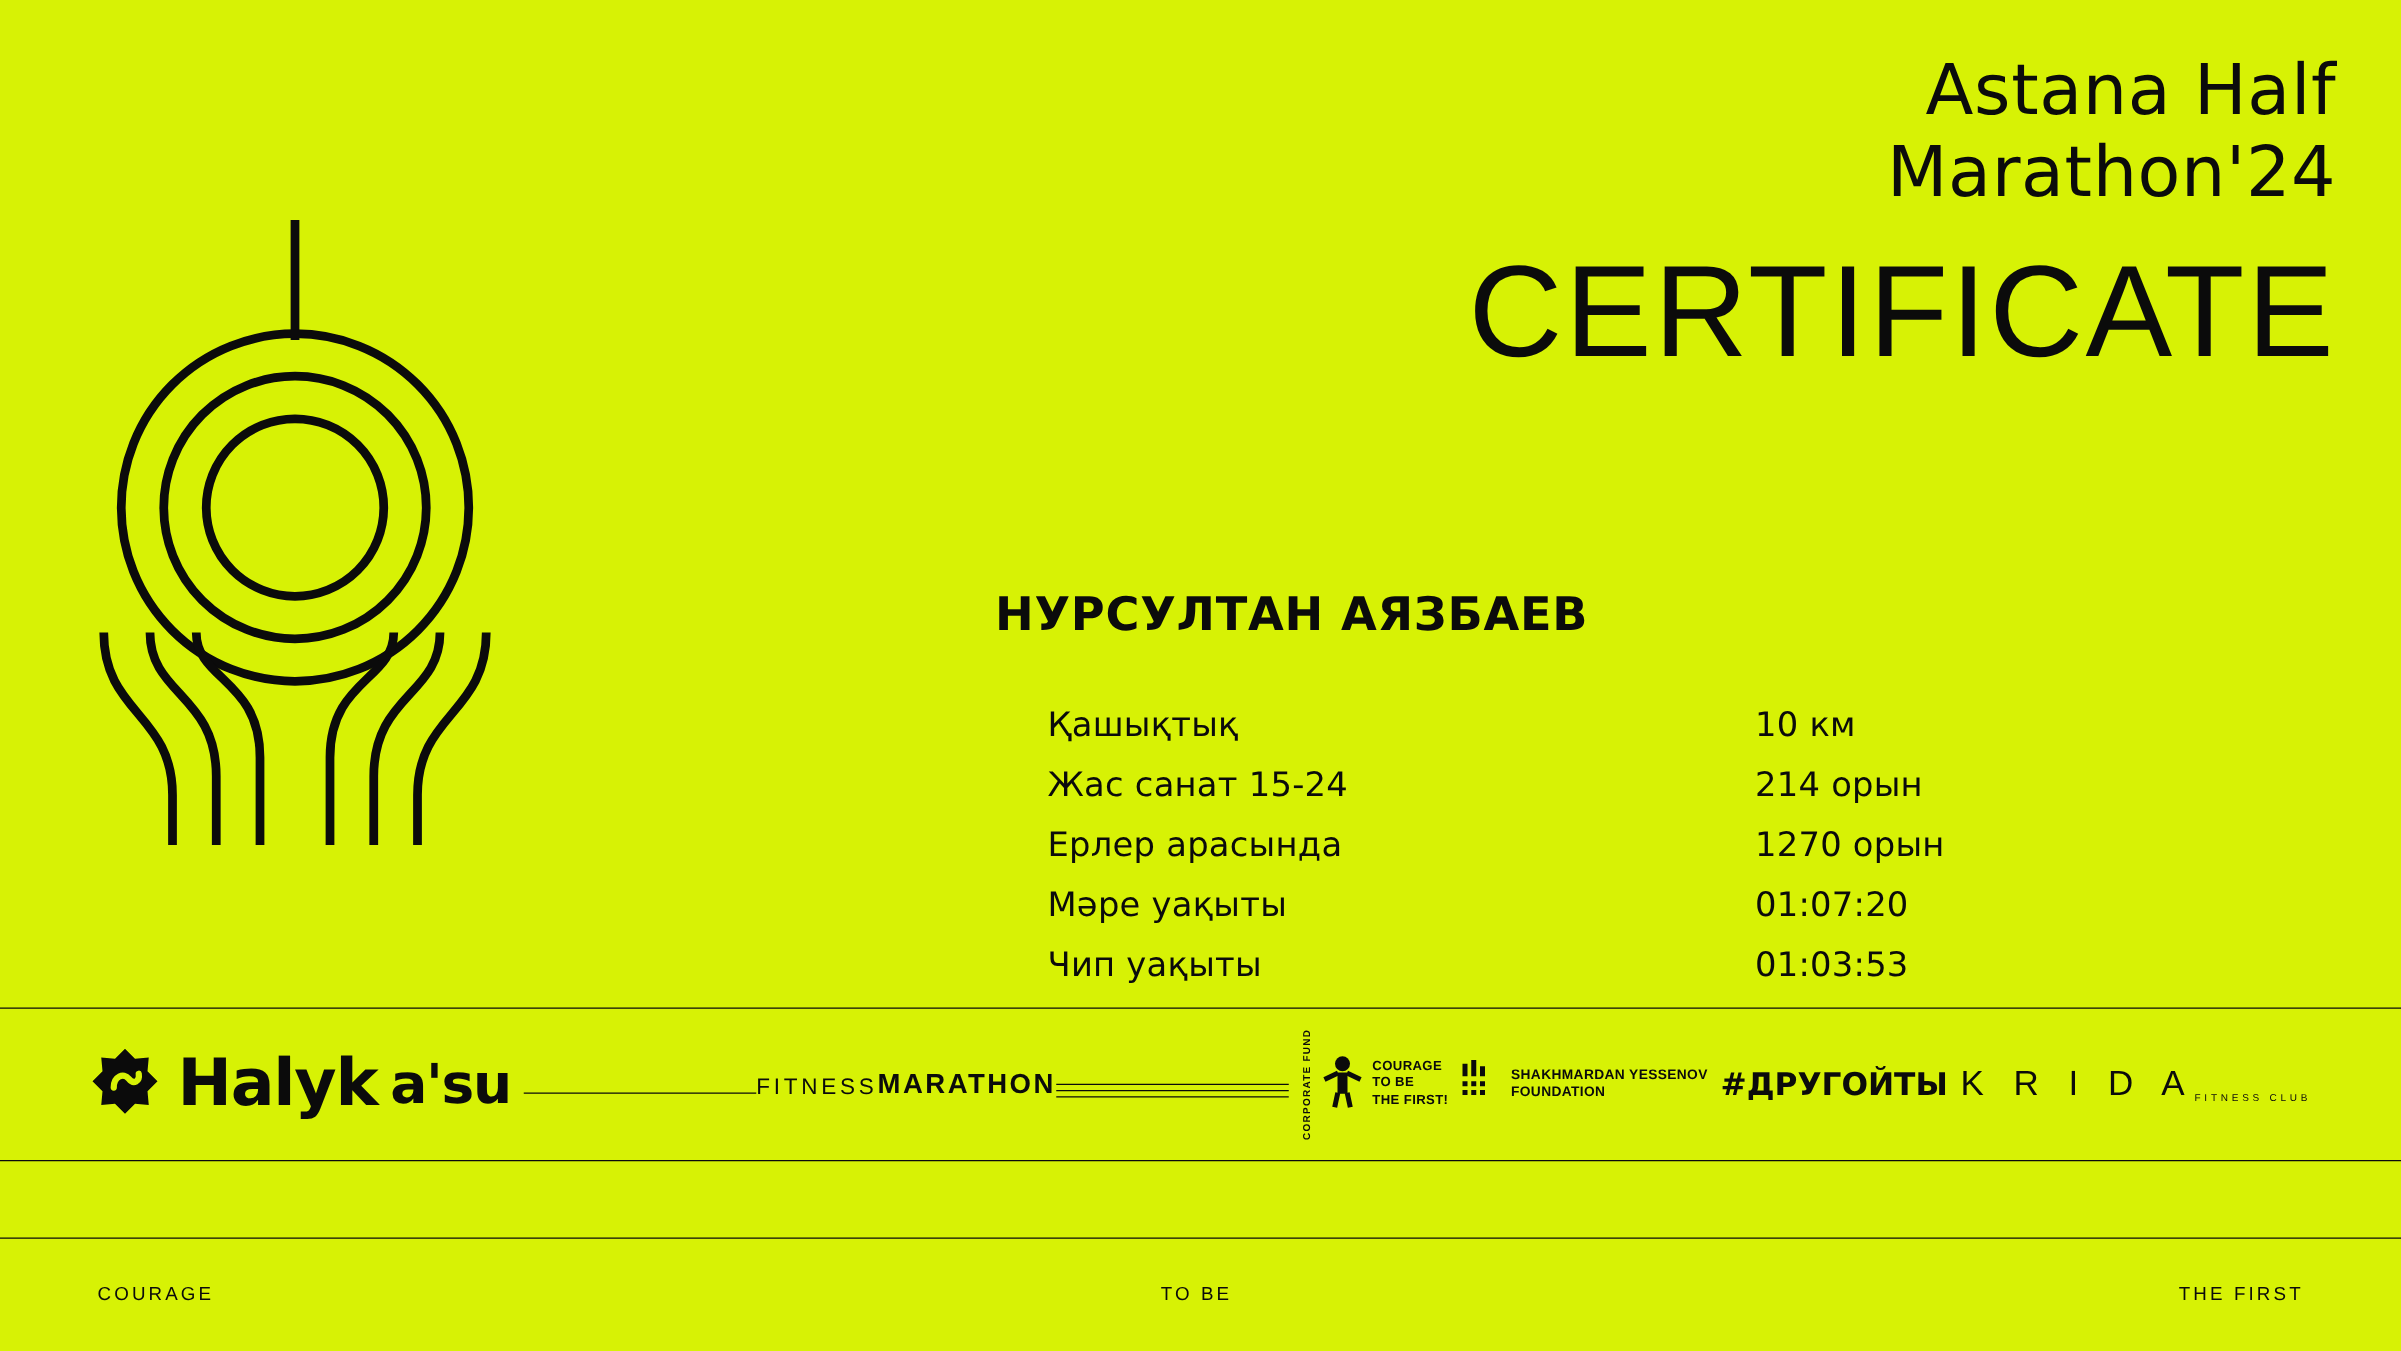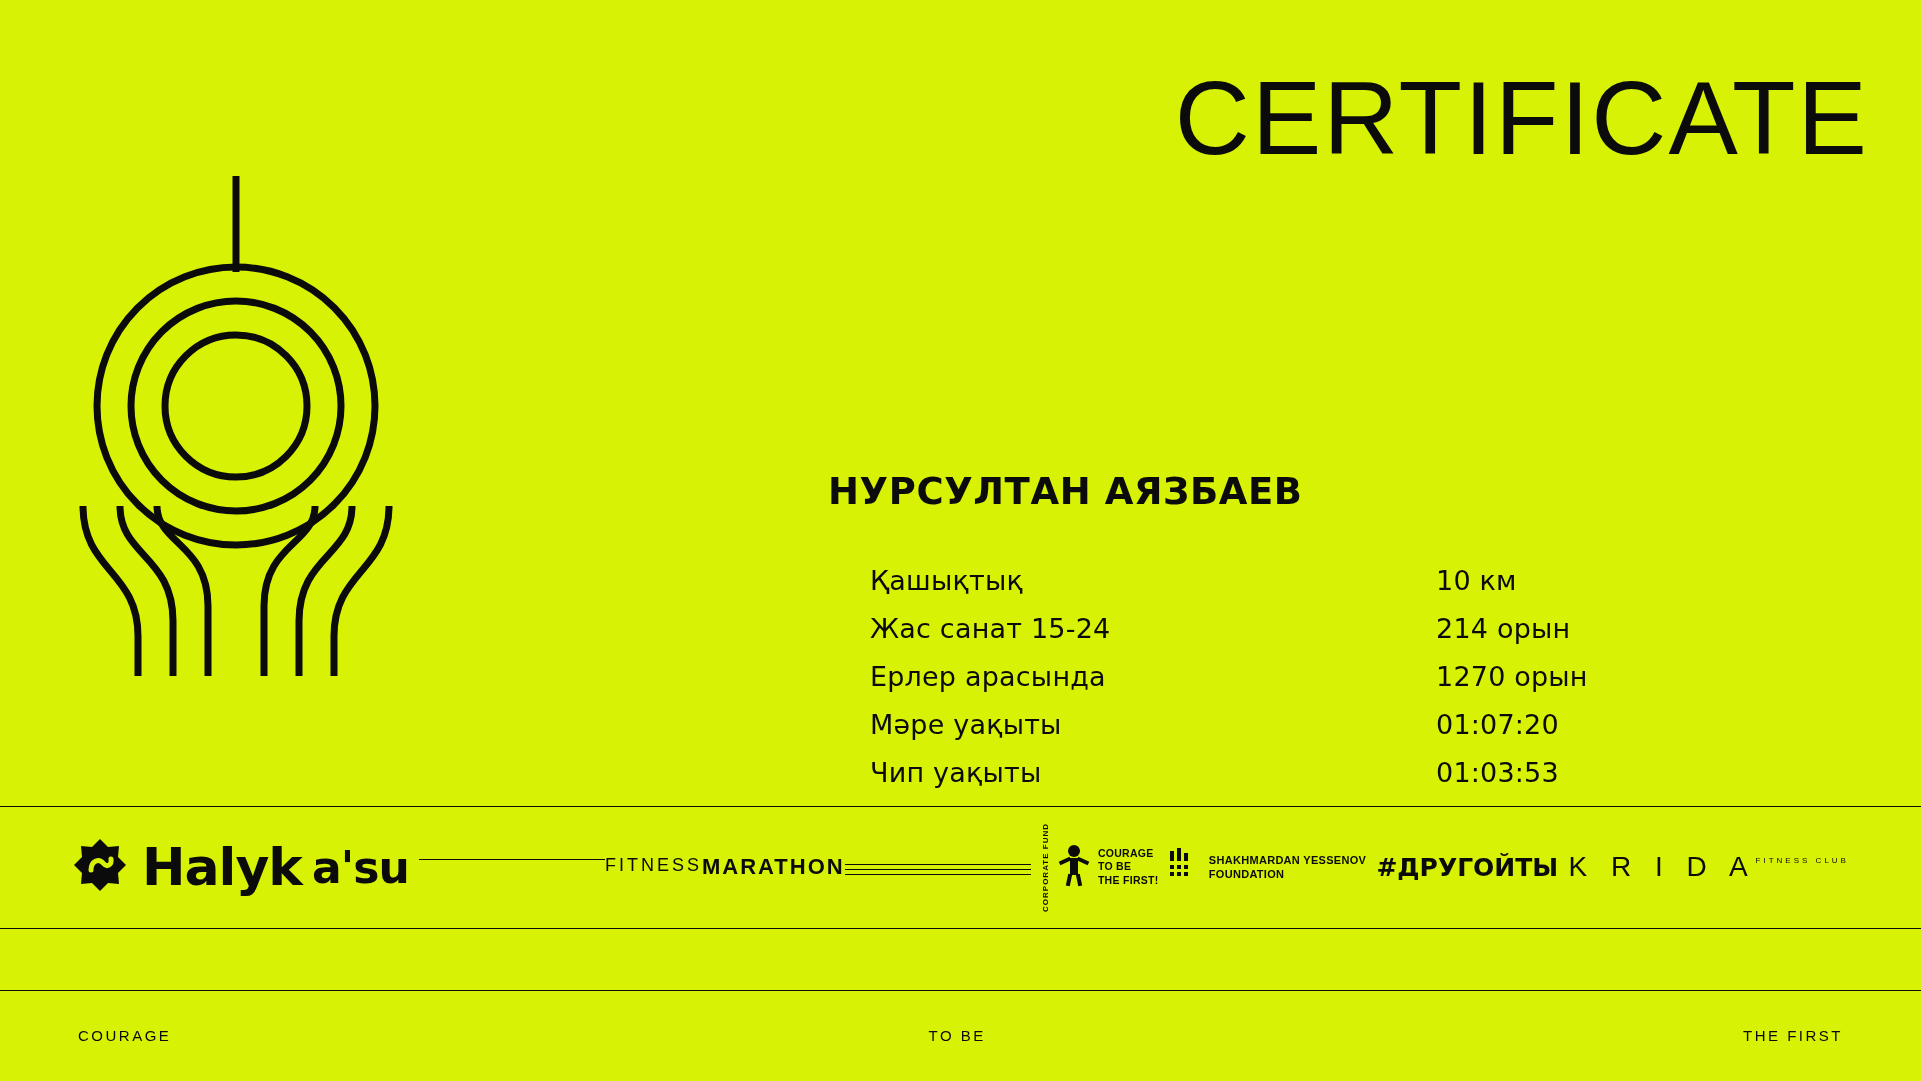--- a/index.html
+++ b/index.html
@@ -41,21 +41,21 @@
     line-height: 1;
     letter-spacing: 2px;
     color: #0b0b0b;
     font-weight: 400;
     font-family: "Liberation Sans", sans-serif;
   }
 
   
   .results-block {
     position: absolute;
-    left: 828px;
+    left: 796px;
     top: 470px;
     width: 1040px;
   }
   .athlete-name {
     font-size: 37px;
     font-weight: 700;
     letter-spacing: 0.6px;
     color: #0b0b0b;
     margin-bottom: 52px;
     font-family: "DejaVu Sans", sans-serif;
@@ -108,21 +108,21 @@
     width: 1921px;
     height: 122px;
     display: flex;
     align-items: center;
     justify-content: space-between;
     padding: 0 72px;
     box-sizing: border-box;
   }
   .sponsor {
     display: flex;
-    align-items: flex-start;
+    align-items: flex-end;
     justify-content: center;
     color: #0b0b0b;
   }
 
   .halyk {
     display: flex;
     align-items: center;
     gap: 14px;
   }
   .halyk-word {
@@ -262,20 +262,22 @@
       <path d="M5 330 C5 395, 60 395, 60 460 L60 500" stroke="#0b0b0b" stroke-width="7" fill="none"></path>
       <path d="M42 330 C42 380, 95 380, 95 445 L95 500" stroke="#0b0b0b" stroke-width="7" fill="none"></path>
       <path d="M79 330 C79 368, 130 368, 130 430 L130 500" stroke="#0b0b0b" stroke-width="7" fill="none"></path>
       <path d="M311 330 C311 395, 256 395, 256 460 L256 500" stroke="#0b0b0b" stroke-width="7" fill="none"></path>
       <path d="M274 330 C274 380, 221 380, 221 445 L221 500" stroke="#0b0b0b" stroke-width="7" fill="none"></path>
       <path d="M237 330 C237 368, 186 368, 186 430 L186 500" stroke="#0b0b0b" stroke-width="7" fill="none"></path>
     </svg>
   </div>
 
   <div class="header-block">
+    <div class="event-title">Astana Half
+Marathon'24</div>
     <div class="cert-word">CERTIFICATE</div>
   </div>
 
   <div class="results-block">
     <div class="athlete-name">НУРСУЛТАН АЯЗБАЕВ</div>
 
     <div class="result-row">
       <div class="result-label">Қашықтық</div>
       <div class="result-value">10 км</div>
     </div>

